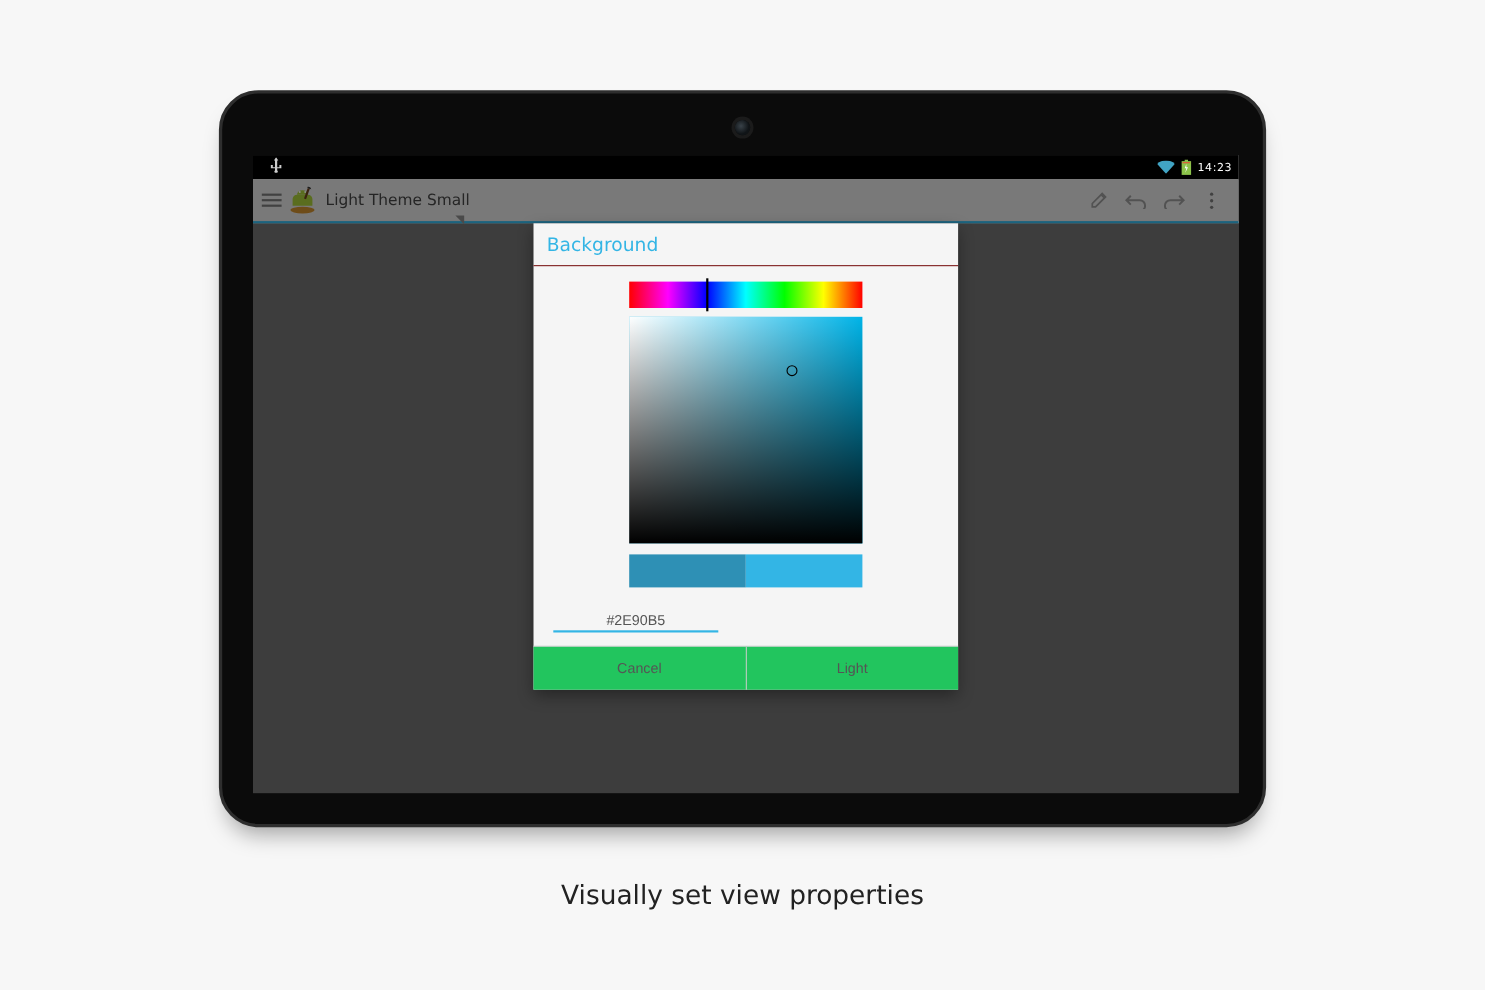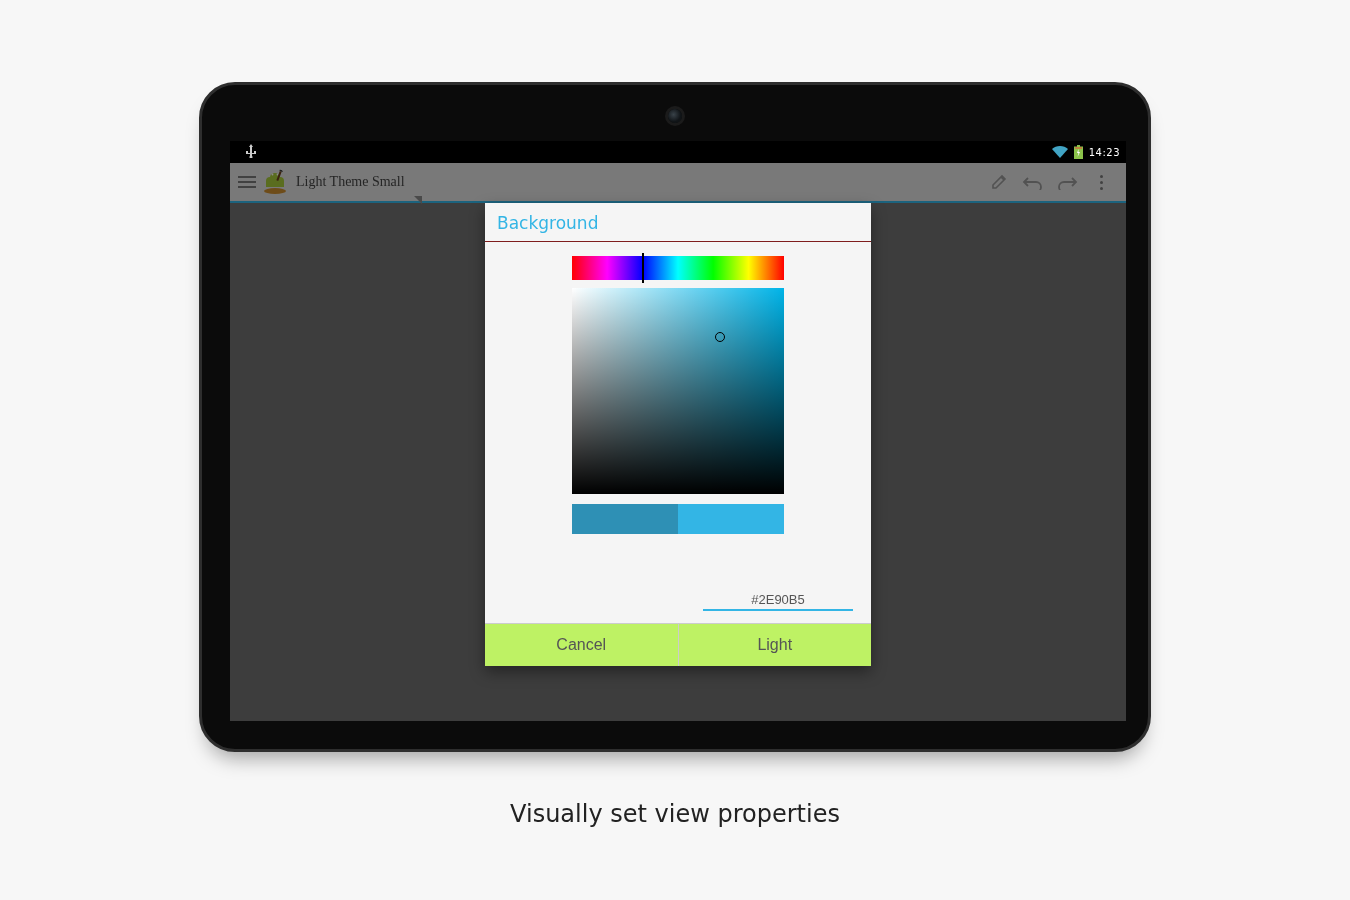--- a/index.html
+++ b/index.html
@@ -48,21 +48,20 @@
   .clock { font-weight: 400; letter-spacing: .5px; font-size: 10px; }
 
   
   .actionbar {
     height: 40px;
     background: #dddddd;
     border-bottom: 2px solid #33b5e5;
     display:flex; align-items:center;
     padding: 0 8px;
     color:#555;
-    font-family:Liberation Serif, serif;
   }
   .hamburger { width:18px; display:flex; flex-direction:column; gap:3px; margin-right:6px;}
   .hamburger span{ height:2px; background:#777;}
   .app-icon {
     width: 26px; height: 26px;
     display:flex; align-items:center; justify-content:center;
     margin-right: 8px;
   }
   .app-title { font-size: 14px; color:#444; position:relative; }
   .title-tri {
@@ -132,34 +131,34 @@
     transform: translate(-50%,-50%);
     z-index:2;
   }
 
   .swatches{
     width:212px; height:30px; display:flex; margin-bottom: 20px;
   }
   .sw-a{flex:1; background:#2e90b5;}
   .sw-b{flex:1; background:#33b5e5;}
 
-  .hex-row{ display:flex; justify-content:flex-end; width:100%; margin-bottom:2px;margin-top:36px;}
+  .hex-row{ display:flex; justify-content:flex-start; width:100%; margin-bottom:2px;}
   .hex-input{
     width:150px; border:none; border-bottom:2px solid #33b5e5;
     background:transparent; text-align:center; font-size:13px; color:#555;
     padding:2px 0;
     outline:none;
   }
 
   .dlg-buttons{
     display:flex; border-top:1px solid #ccc;
   }
   .dlg-buttons button{
-    flex:1; background:#bef264; border:none; border-right:1px solid #ccc;
-    padding:12px 0; font-size:16px; color:#555; cursor:pointer;
+    flex:1; background:#22c55e; border:none; border-right:1px solid #ccc;
+    padding:12px 0; font-size:13px; color:#555; cursor:pointer;
   }
   .dlg-buttons button:last-child{border-right:none;}
 
   
   .caption{
     margin-top: 48px;
     font-size: 24px;
     color:#222;
   }
 </style>

